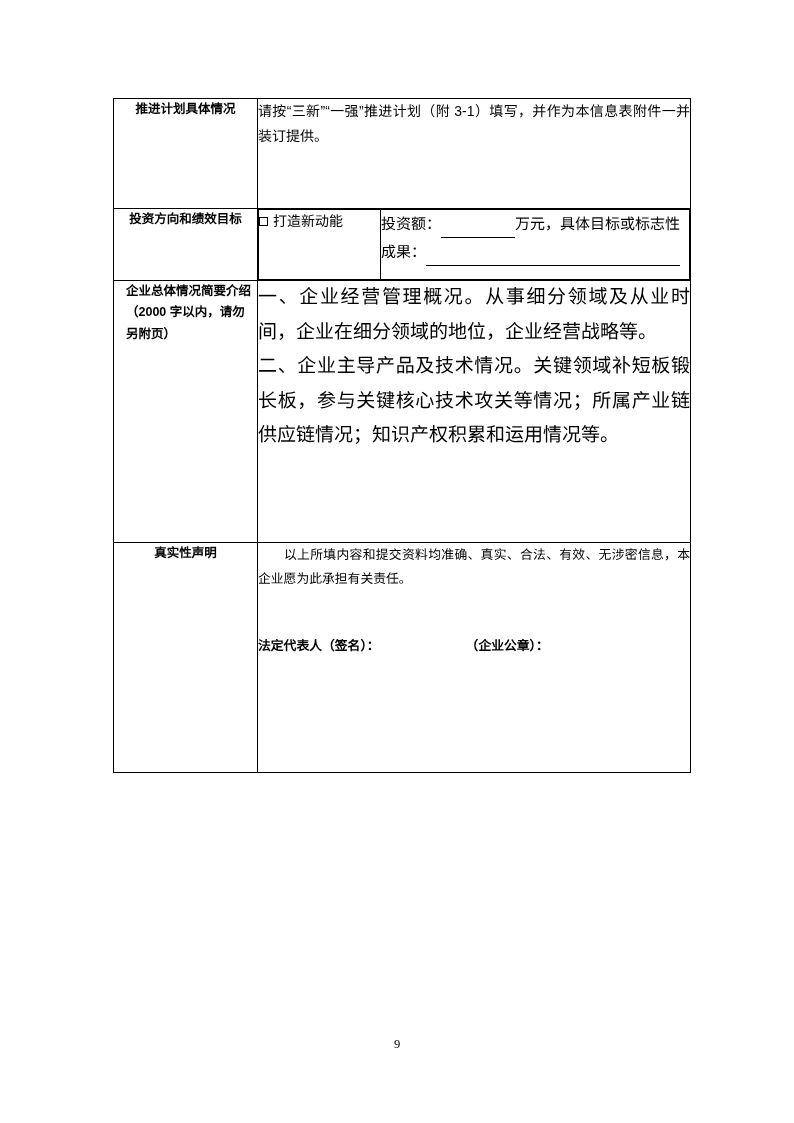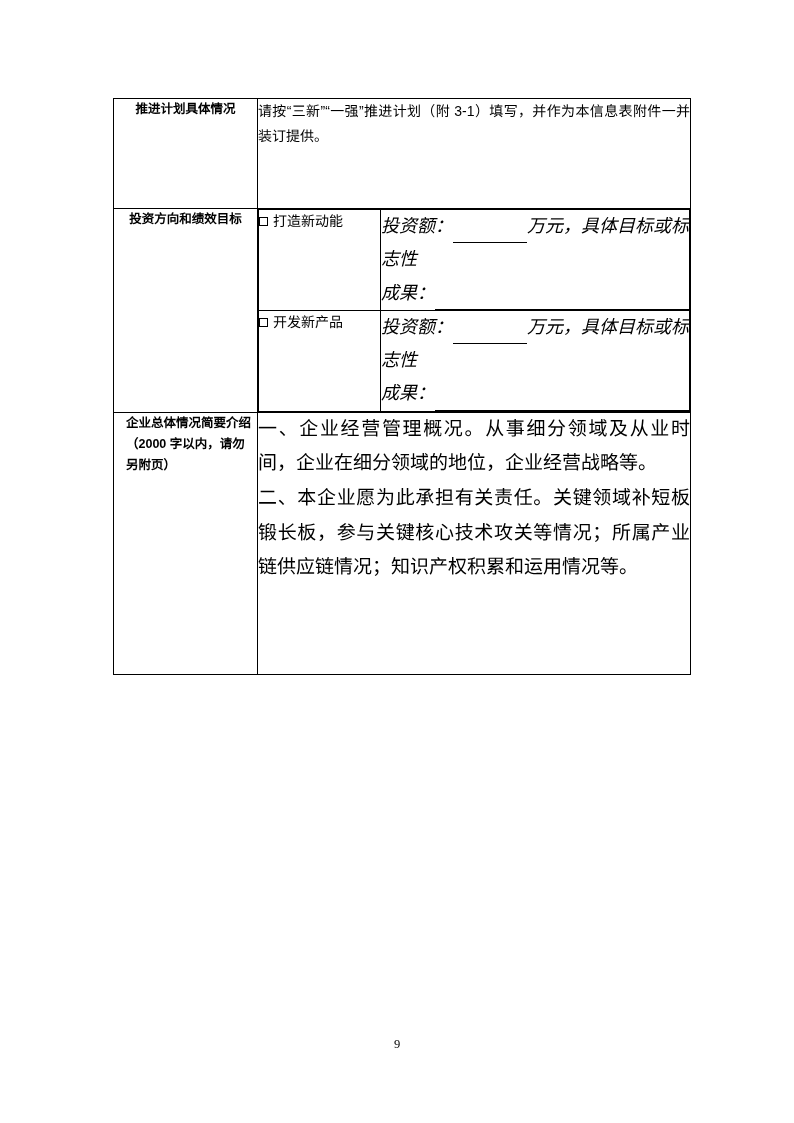--- a/index.html
+++ b/index.html
@@ -80,24 +80,23 @@
     vertical-align: middle;
     padding: 14px 8px 14px 12px;
     font-family: "Liberation Sans", "DejaVu Sans", sans-serif;
     font-size: 14px;
     box-sizing: border-box;
   }
   .val-cell {
     vertical-align: middle;
     padding: 12px 14px 12px 12px;
     font-family: "Liberation Sans", "DejaVu Sans", sans-serif;
-    font-size: 18px;
+    font-size: 15px;
     line-height: 1.85;
     box-sizing: border-box;
-    font-style: italic;
   }
   .row-div {
     border-bottom: 1px solid #000000;
   }
   .checkbox-glyph {
     display: inline-block;
     width: 9px;
     height: 9px;
     border: 1px solid #000000;
     margin-right: 5px;
@@ -174,44 +173,44 @@
               <td class="opt-cell h-opt">
                 <span class="checkbox-glyph"></span><span>打造新动能</span>
               </td>
               <td class="val-cell">
                 <div><span>投资额：</span><span class="blank-line bl-amount"></span><span>万元，具体目标或标志性</span></div>
                 <div><span>成果：</span><span class="blank-line bl-result"></span></div>
               </td>
             </tr>
 
 
-            <tr class="row-div">
-              <td class="opt-cell h-opt">
-                <span class="checkbox-glyph"></span><span>开发新产品</span>
-              </td>
-              <td class="val-cell">
-                <div><span>投资额：</span><span class="blank-line bl-amount"></span><span>万元，具体目标或标志性</span></div>
-                <div><span>成果：</span><span class="blank-line bl-result"></span></div>
-              </td>
-            </tr>
 
 
           </tbody>
               </table>
         </td>
       </tr>
 
       <tr>
         <td class="label-cell multi h-intro">企业总体情况简要介绍（2000 字以内，请勿另附页）</td>
         <td class="intro-cell">
           <div>一、企业经营管理概况。从事细分领域及从业时间，企业在细分领域的地位，企业经营战略等。</div>
-          <div>二、本企业愿为此承担有关责任。关键领域补短板锻长板，参与关键核心技术攻关等情况；所属产业链供应链情况；知识产权积累和运用情况等。</div>
-        </td>
-      </tr>
-
+          <div>二、企业主导产品及技术情况。关键领域补短板锻长板，参与关键核心技术攻关等情况；所属产业链供应链情况；知识产权积累和运用情况等。</div>
+        </td>
+      </tr>
+
+      <tr>
+        <td class="label-cell h-decl">真实性声明</td>
+        <td class="decl-cell">
+          <div class="decl-indent">以上所填内容和提交资料均准确、真实、合法、有效、无涉密信息，本企业愿为此承担有关责任。</div>
+          <div class="sign-row">
+            <span>法定代表人（签名）：</span><span class="sign-gap"></span><span>（企业公章）：</span>
+          </div>
+        </td>
+      </tr>
 
     </tbody>
       </table>
   </div>
 
   <div class="page-number">9</div>
 
 </div>
 
 </body></html>

